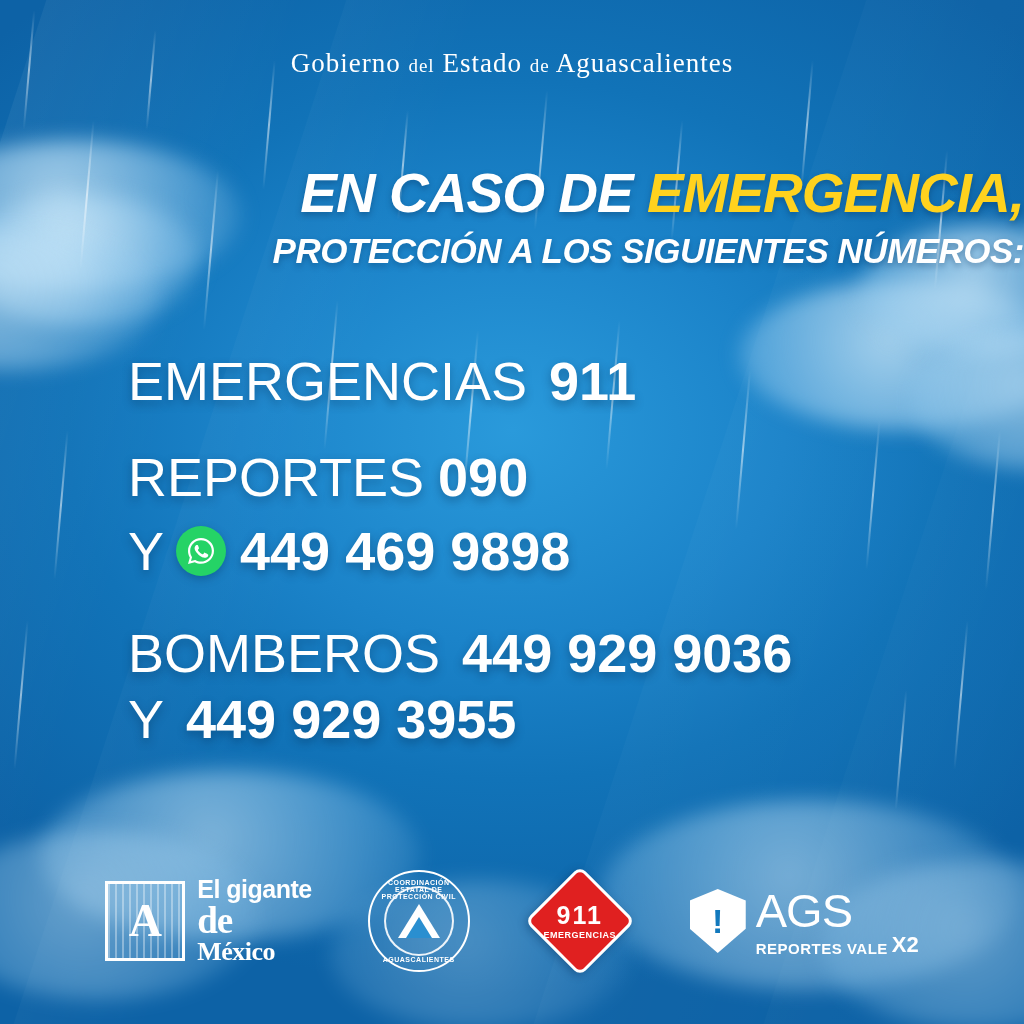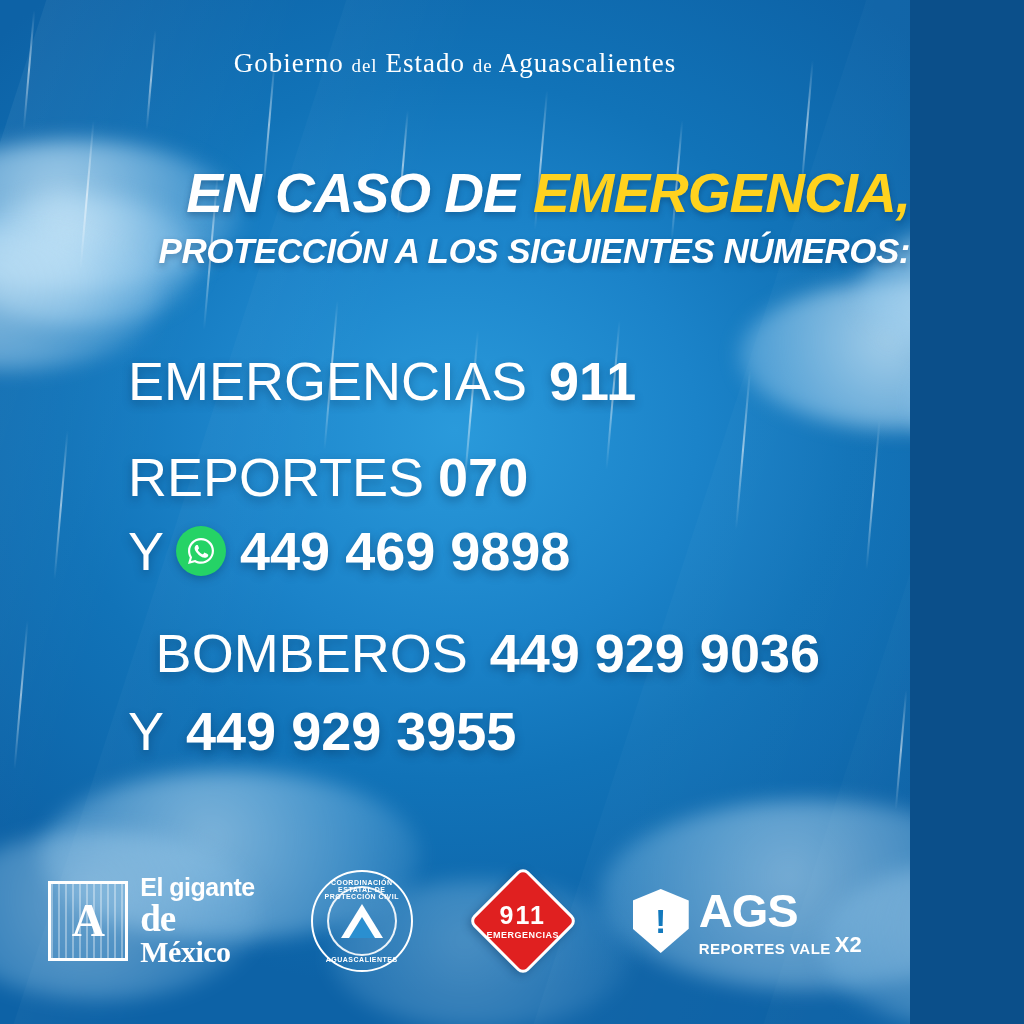--- a/index.html
+++ b/index.html
@@ -2,21 +2,21 @@
 <html><head>
 <meta charset="utf-8">
 <style>
   html, body {
     margin: 0;
     padding: 0;
     background: #0b4f8a;
   }
   #poster {
     position: relative;
-    width: 910px;
+    width: 1024px;
     height: 1024px;
     overflow: hidden;
     font-family: "Liberation Sans", sans-serif;
     background:
       radial-gradient(ellipse 70% 55% at 50% 42%, #2a9adb 0%, #1b83c9 38%, #1173b8 62%, #0d62a6 100%),
       linear-gradient(180deg, #1379bd 0%, #1a8bd0 45%, #1179bb 75%, #0e5fa2 100%);
   }
   
   .streak {
     position: absolute;
@@ -112,21 +112,21 @@
   .val {
     font-size: 54px;
     font-weight: bold;
     letter-spacing: 0px;
   }
   .gap { width: 22px; }
   .gap-sm { width: 14px; }
   .row-em { margin-bottom: 34px; }
   .row-rep { margin-bottom: 12px; }
   .row-rep2 { margin-bottom: 40px; }
-  .row-bom { margin-bottom: 16px; justify-content: flex-end; }
+  .row-bom { margin-bottom: 4px; }
 
   .wa-icon {
     width: 50px;
     height: 50px;
     border-radius: 50%;
     background: #25D366;
     display: inline-flex;
     align-items: center;
     justify-content: center;
     margin: 0 14px 0 12px;
@@ -167,21 +167,21 @@
     color: #fff;
     font-family: "Liberation Serif", serif;
   }
   .logo-a-text {
     margin-left: 12px;
     line-height: 1.0;
     text-align: left;
   }
   .logo-a-text .l1 { font-size: 25px; font-weight: bold; letter-spacing: -0.5px; }
   .logo-a-text .l2 { font-size: 37px; font-weight: bold; font-family: "Liberation Serif", serif; letter-spacing: -1px; }
-  .logo-a-text .l3 { font-size: 30px; font-weight: bold; font-family: "Liberation Serif", serif; letter-spacing: -0.5px; }
+  .logo-a-text .l3 { font-size: 26px; font-weight: bold; font-family: "Liberation Serif", serif; letter-spacing: -0.5px; }
 
   
   .seal {
     width: 98px;
     height: 98px;
     border-radius: 50%;
     border: 2px solid #ffffff;
     position: relative;
     display: flex;
     align-items: center;
@@ -269,21 +269,21 @@
     background: #ffffff;
     -webkit-clip-path: polygon(50% 0%, 100% 18%, 100% 62%, 50% 100%, 0% 62%, 0% 18%);
     clip-path: polygon(50% 0%, 100% 18%, 100% 62%, 50% 100%, 0% 62%, 0% 18%);
     display: flex; align-items: center; justify-content: center;
     margin-right: 10px;
   }
   .ags-shield .bang {
     font-size: 34px; font-weight: bold; color: #1279bd; line-height: 1;
   }
   .ags-text { line-height: 1; text-align: left; }
-  .ags-text .big { font-size: 47px; font-weight: bold; letter-spacing: -1px; }
+  .ags-text .big { font-size: 47px; font-weight: normal; letter-spacing: -1px; }
   .ags-sub { display: flex; align-items: flex-end; }
   .ags-sub .s1 { font-size: 15px; font-weight: bold; letter-spacing: 0.5px; }
   .ags-sub .s2 { font-size: 22px; font-weight: bold; margin-left: 4px; }
 </style>
 </head>
 <body>
 
 <div id="poster">
 
   <div class="streak" style="left:-120px; top:0; width:260px; height:1024px;"></div>
@@ -345,21 +345,21 @@
 
     <div class="num-row row-em">
       <span class="lbl">EMERGENCIAS</span>
       <span class="gap"></span>
       <span class="val">911</span>
     </div>
 
     <div class="num-row row-rep">
       <span class="lbl">REPORTES</span>
       <span class="gap-sm"></span>
-      <span class="val">070</span>
+      <span class="val">090</span>
     </div>
 
     <div class="num-row row-rep2">
       <span class="lbl">Y</span>
       <span class="wa-icon">
         <svg viewBox="0 0 32 32" aria-hidden="true">
           <path fill="#ffffff" d="M16 3C8.8 3 3 8.8 3 16c0 2.3.6 4.5 1.8 6.4L3 29l6.8-1.8c1.9 1 4 1.6 6.2 1.6 7.2 0 13-5.8 13-13S23.2 3 16 3zm0 23.6c-2 0-3.9-.5-5.6-1.5l-.4-.2-4 1.1 1.1-3.9-.3-.4c-1.1-1.7-1.6-3.7-1.6-5.7C5.2 10 10 5.2 16 5.2S26.8 10 26.8 16 22 26.6 16 26.6zm6-7.9c-.3-.2-1.9-.9-2.2-1-.3-.1-.5-.2-.7.2-.2.3-.8 1-1 1.2-.2.2-.4.2-.7.1-.3-.2-1.4-.5-2.6-1.6-1-.9-1.6-1.9-1.8-2.3-.2-.3 0-.5.1-.7l.5-.6c.2-.2.2-.3.3-.5.1-.2 0-.4 0-.6 0-.2-.7-1.7-.9-2.3-.2-.6-.5-.5-.7-.5h-.6c-.2 0-.6.1-.9.4-.3.3-1.2 1.2-1.2 2.8s1.2 3.3 1.4 3.5c.2.2 2.4 3.7 5.8 5.1.8.4 1.4.6 1.9.7.8.3 1.5.2 2.1.1.6-.1 1.9-.8 2.2-1.5.3-.8.3-1.4.2-1.5-.1-.2-.3-.3-.6-.4z"></path>
         </svg>
       </span>
       <span class="val">449 469 9898</span>

